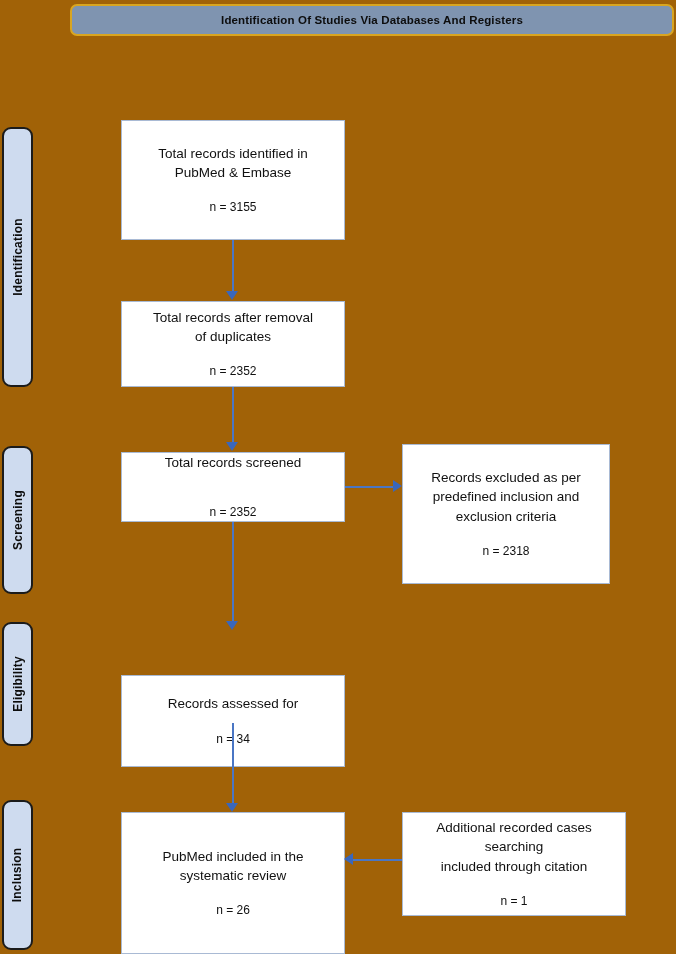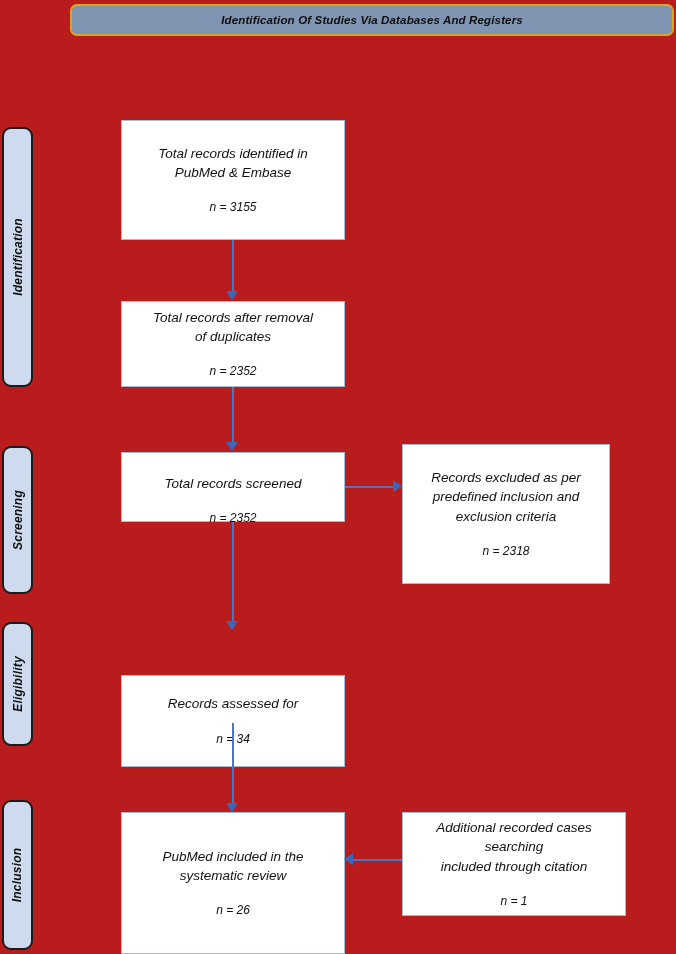--- a/index.html
+++ b/index.html
@@ -9,22 +9,21 @@
   }
   body {
     font-family: "Liberation Sans", sans-serif;
     -webkit-font-smoothing: antialiased;
   }
   #canvas {
     position: relative;
     width: 676px;
     height: 954px;
     overflow: hidden;
-    background: #b91c1c;
-    font-style: italic;
+    background: #a16207;
   }
 
   
   .banner {
     position: absolute;
     left: 70px;
     top: 4px;
     width: 604px;
     height: 32px;
     background: #7f94b0;
@@ -69,21 +68,21 @@
   
   .box {
     position: absolute;
     background: #ffffff;
     border: 1.6px solid #a9bad4;
     box-sizing: border-box;
     display: flex;
     flex-direction: column;
     align-items: center;
     justify-content: center;
-    padding: 21px 10px;
+    padding: 0 10px;
   }
   .box-line {
     font-size: 13.5px;
     color: #111111;
     text-align: center;
     line-height: 1.42;
     width: 100%;
   }
   .box-count {
     font-size: 12px;

